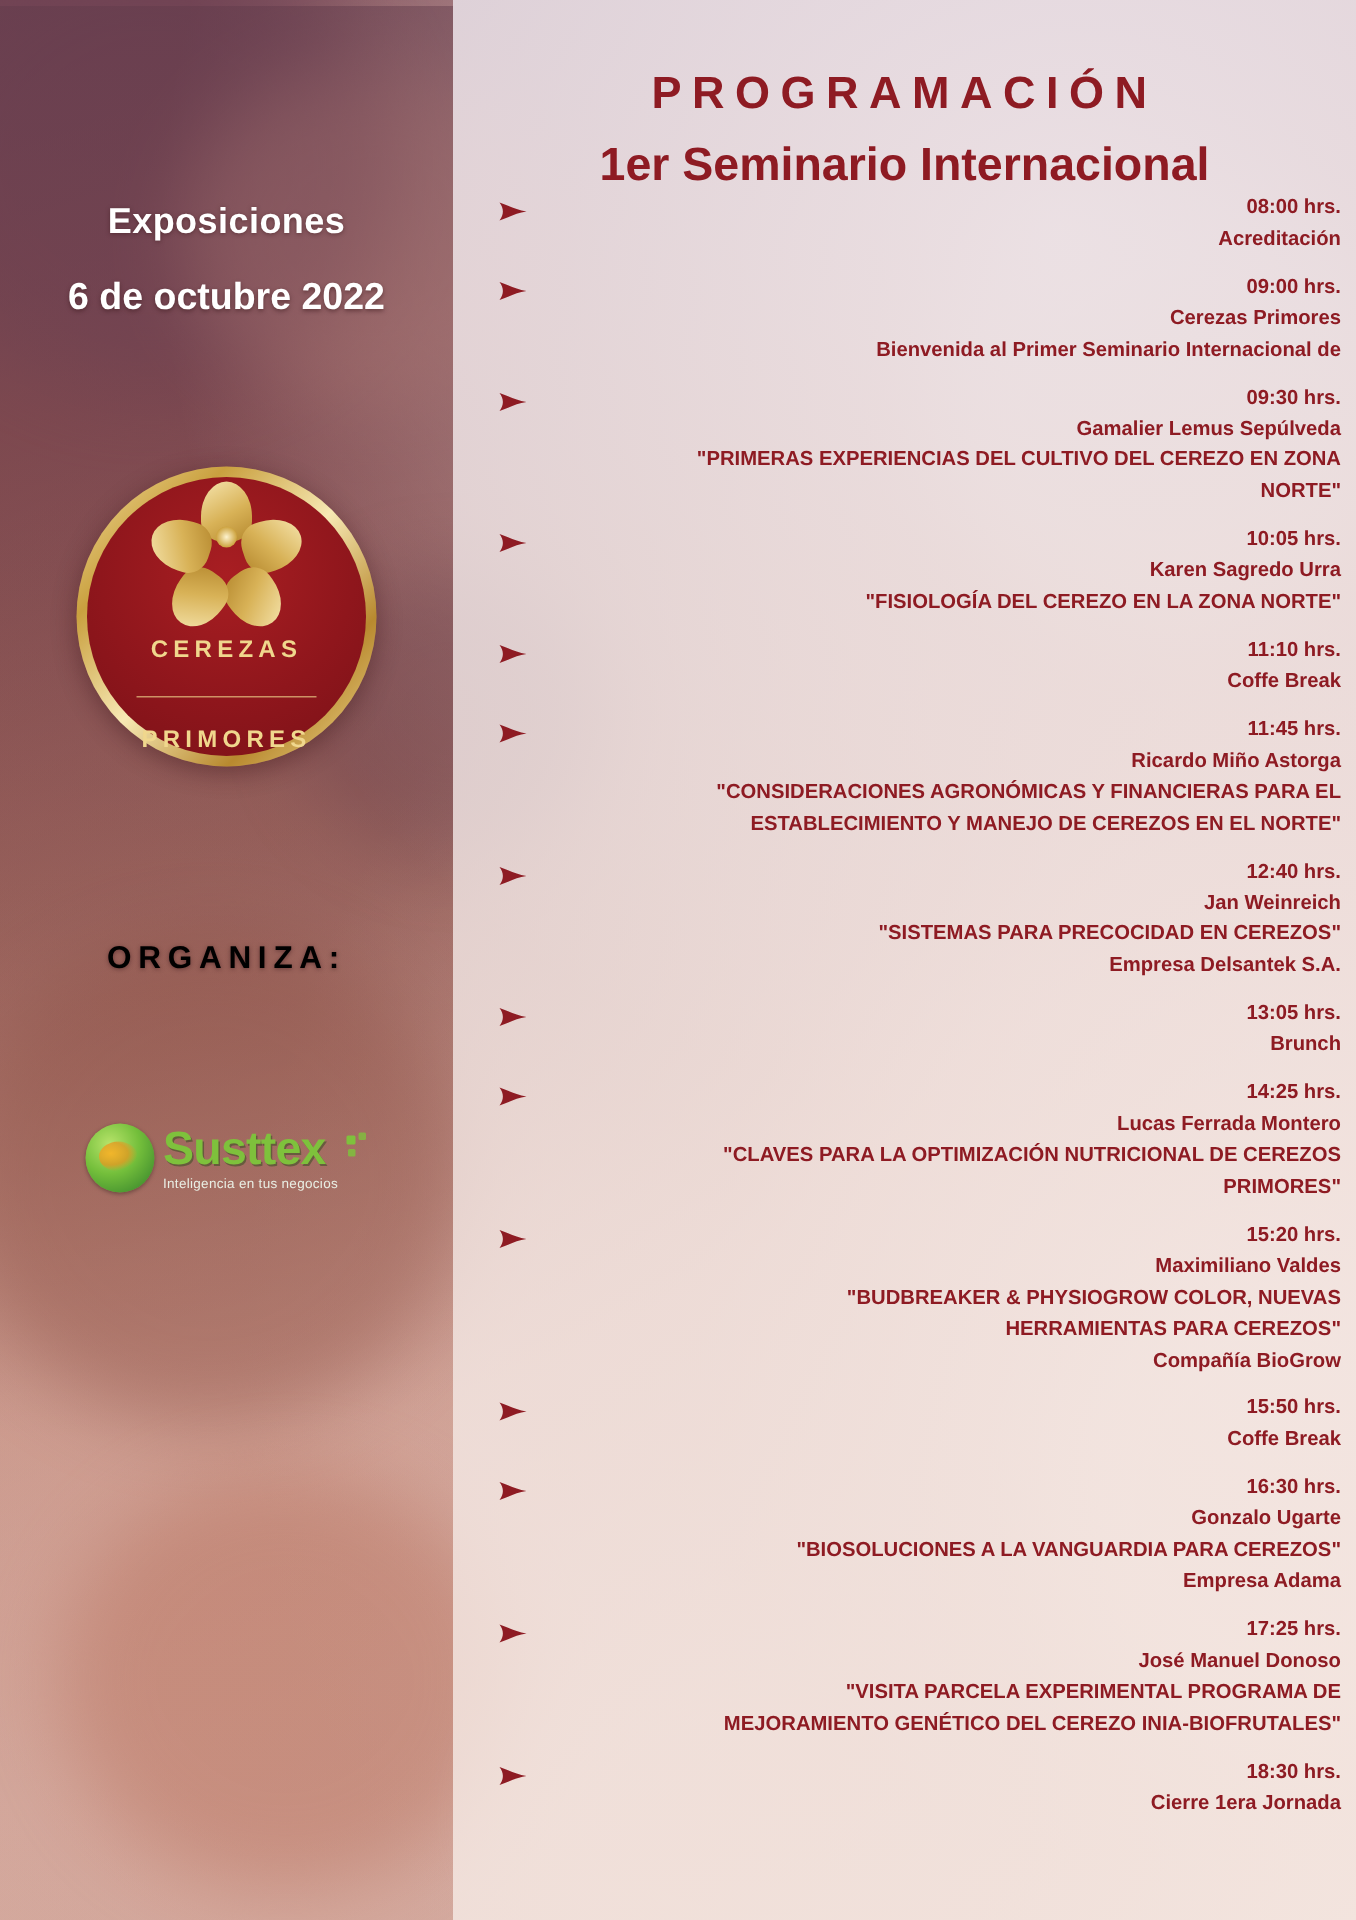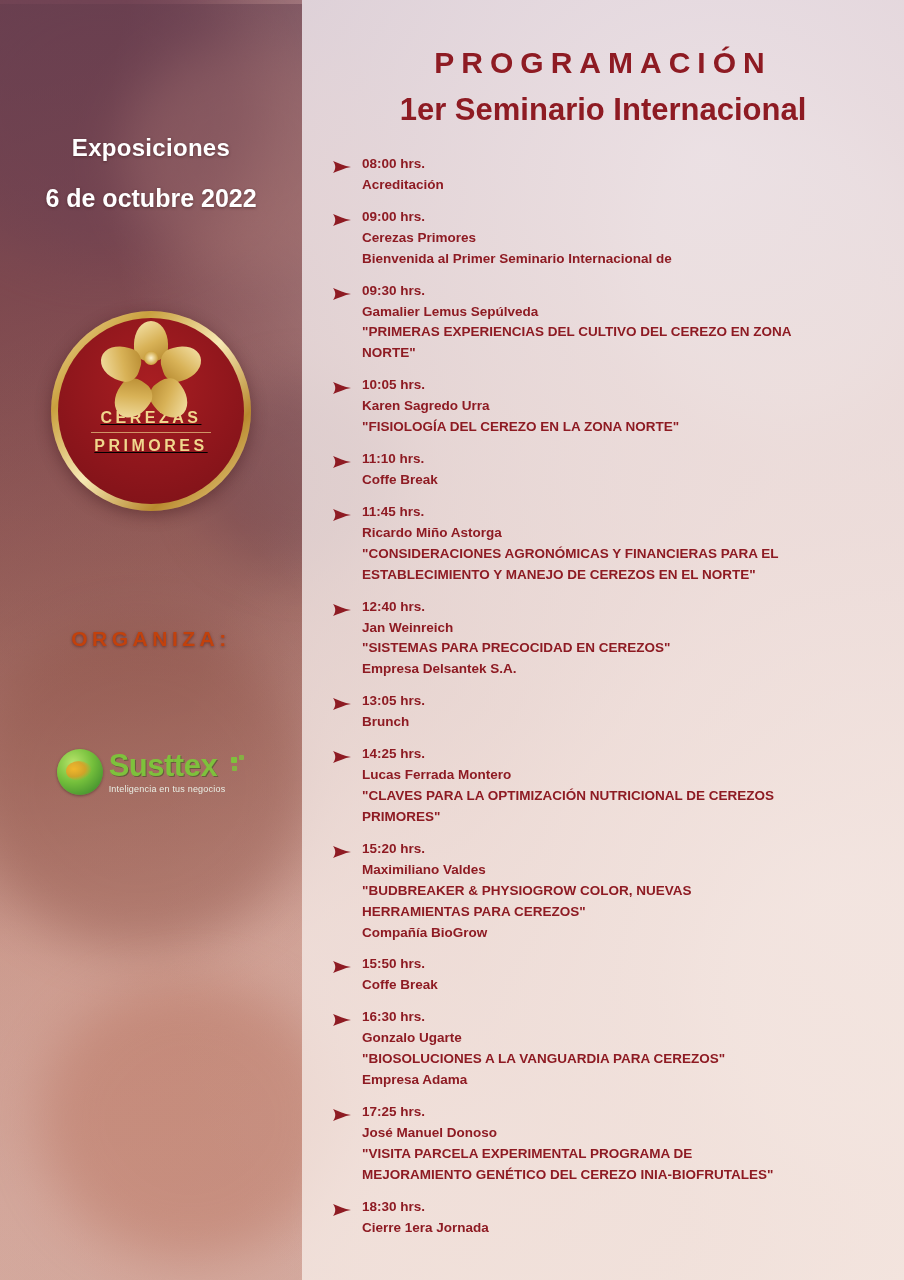--- a/index.html
+++ b/index.html
@@ -99,22 +99,21 @@
     box-shadow: 0 4px 16px rgba(60,20,25,0.45);
   }
   .logo-disc {
     position: absolute;
     inset: 7px;
     border-radius: 50%;
     background: radial-gradient(circle at 50% 35%, #a81e22 0%, #8f161c 55%, #7a1117 100%);
     display: flex;
     flex-direction: column;
     align-items: center;
-    justify-content: flex-start;
-    text-decoration: underline;
+    justify-content: space-between;
   }
   .flower {
     width: 86px; height: 78px;
     position: relative;
     margin-top: 4px;
   }
   .petal {
     position: absolute;
     width: 34px; height: 40px;
     left: 26px; top: 19px;
@@ -146,21 +145,21 @@
     width: 120px; height: 1px;
     background: rgba(240,215,141,0.65);
     margin: 4px 0 3px;
   }
 
   .organiza {
     margin-top: 116px;
     font-size: 21px;
     font-weight: bold;
     letter-spacing: 4.5px;
-    color: #c2410c;
+    color: #000000;
     text-shadow: 0 1px 3px rgba(60,25,30,0.55);
   }
 
   
   .susttex {
     margin-top: 98px;
     display: flex;
     align-items: center;
     gap: 6px;
   }
@@ -229,23 +228,23 @@
     color: #8e1b23;
   }
   .head-2 {
     margin: 12px 0 0 0;
     text-align: center;
     font-size: 31px;
     font-weight: bold;
     color: #8e1b23;
   }
   .agenda {
-    margin-top: 26px;
     padding-left: 30px;
     padding-right: 10px;
+    text-align: right;
   }
   .item {
     display: flex;
     align-items: flex-start;
     margin-bottom: 11px;
   }
   .arrow {
     flex: 0 0 auto;
     width: 24px;
     padding-top: 6px;

